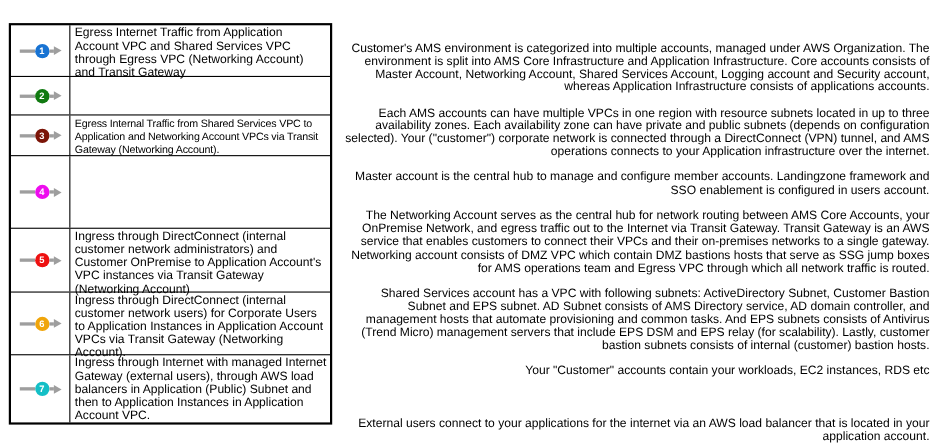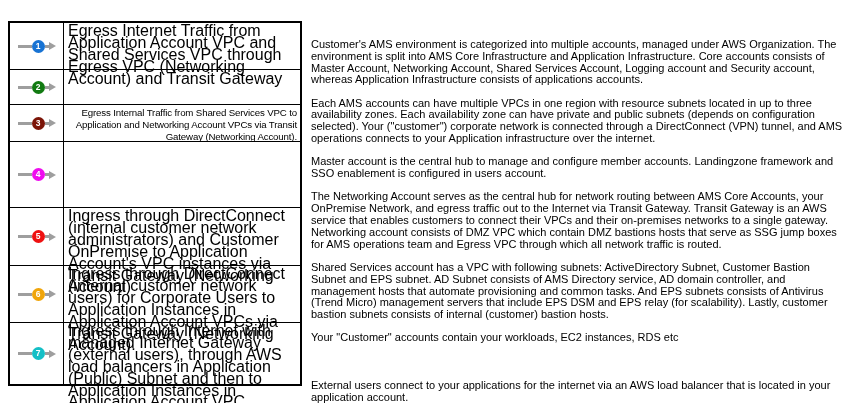--- a/index.html
+++ b/index.html
@@ -38,28 +38,27 @@
     width: 54px;
     flex: 0 0 54px;
     border-right: 1px solid #000000;
     display: flex;
     align-items: center;
     justify-content: center;
   }
   .dcell {
     flex: 1;
     padding: 2px 3px 1px 4px;
-    font-size: 16px;
+    font-size: 11px;
     line-height: 11.9px;
   }
   .lrow.condensed .dcell {
     font-size: 9.7px;
     letter-spacing: -0.15px;
     line-height: 12.2px;
-    text-align: right;
   }
 
   
   .arrow { display: flex; align-items: center; }
   .arrow i { display: inline-block; font-style: normal; }
   .tail  { width: 14px; height: 3px; background: #9e9e9e; }
   .badge {
     width: 13px; height: 13px;
     border-radius: 50%;
     color: #ffffff;
@@ -78,20 +77,21 @@
   }
 
   
   .overview {
     position: absolute;
     left: 311px;
     top: 39px;
     width: 534px;
     font-size: 11px;
     line-height: 11.8px;
+    text-align: right;
   }
   .overview p { margin: 0 0 11.5px 0; }
   .overview p:last-child { margin-bottom: 0; margin-top: 36px; }
 </style>
 </head>
 <body>
 
 <div class="canvas">
 
   <div class="legend">

